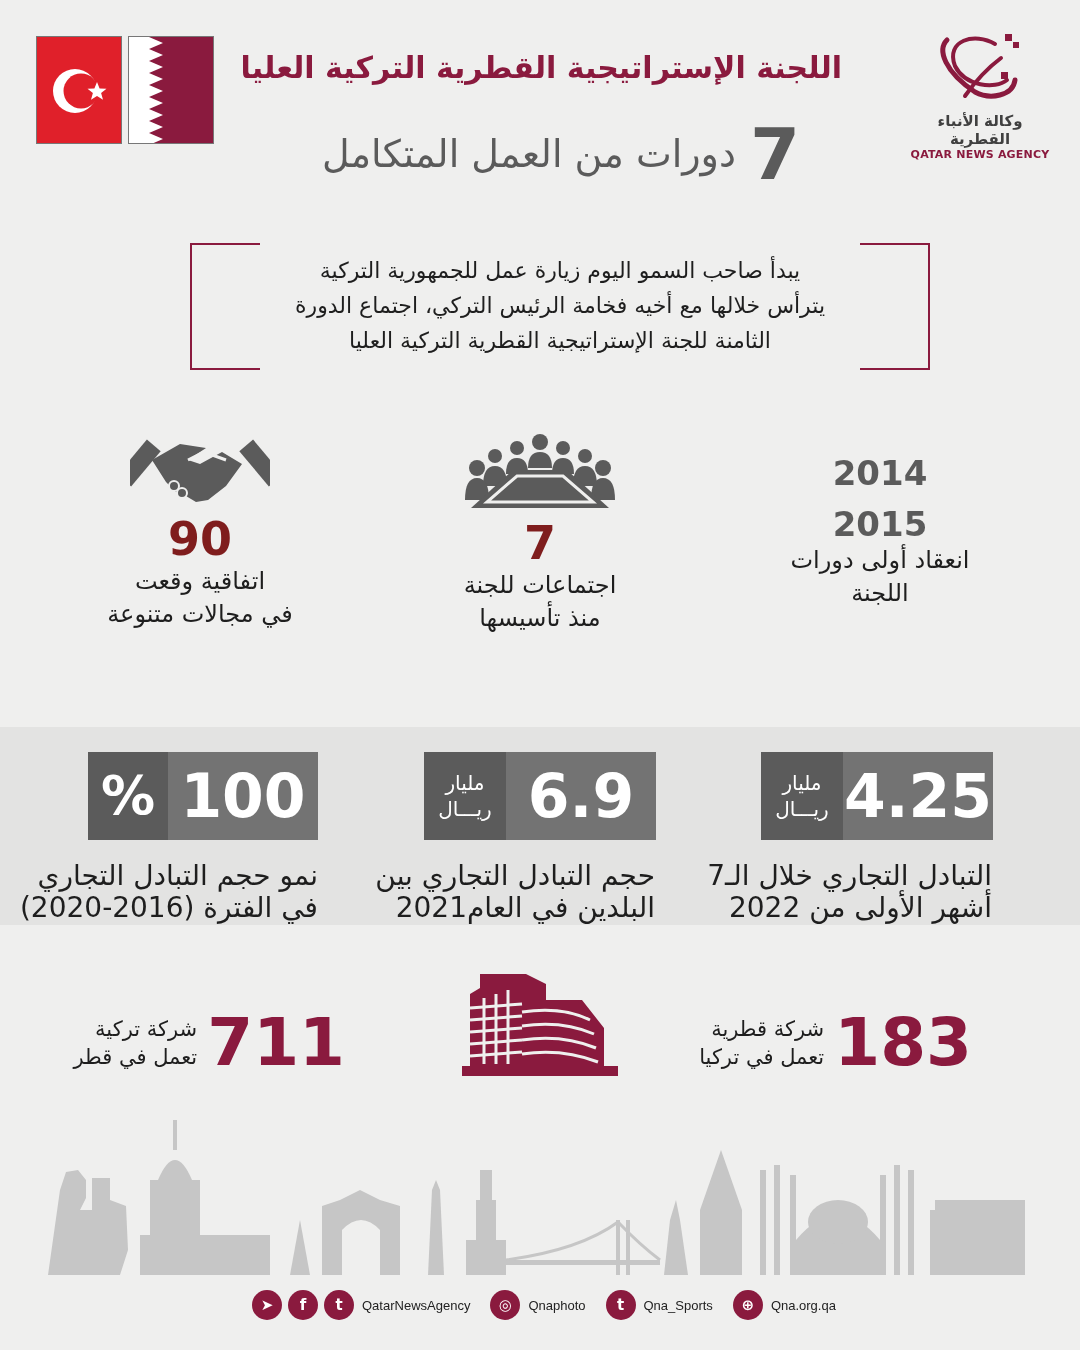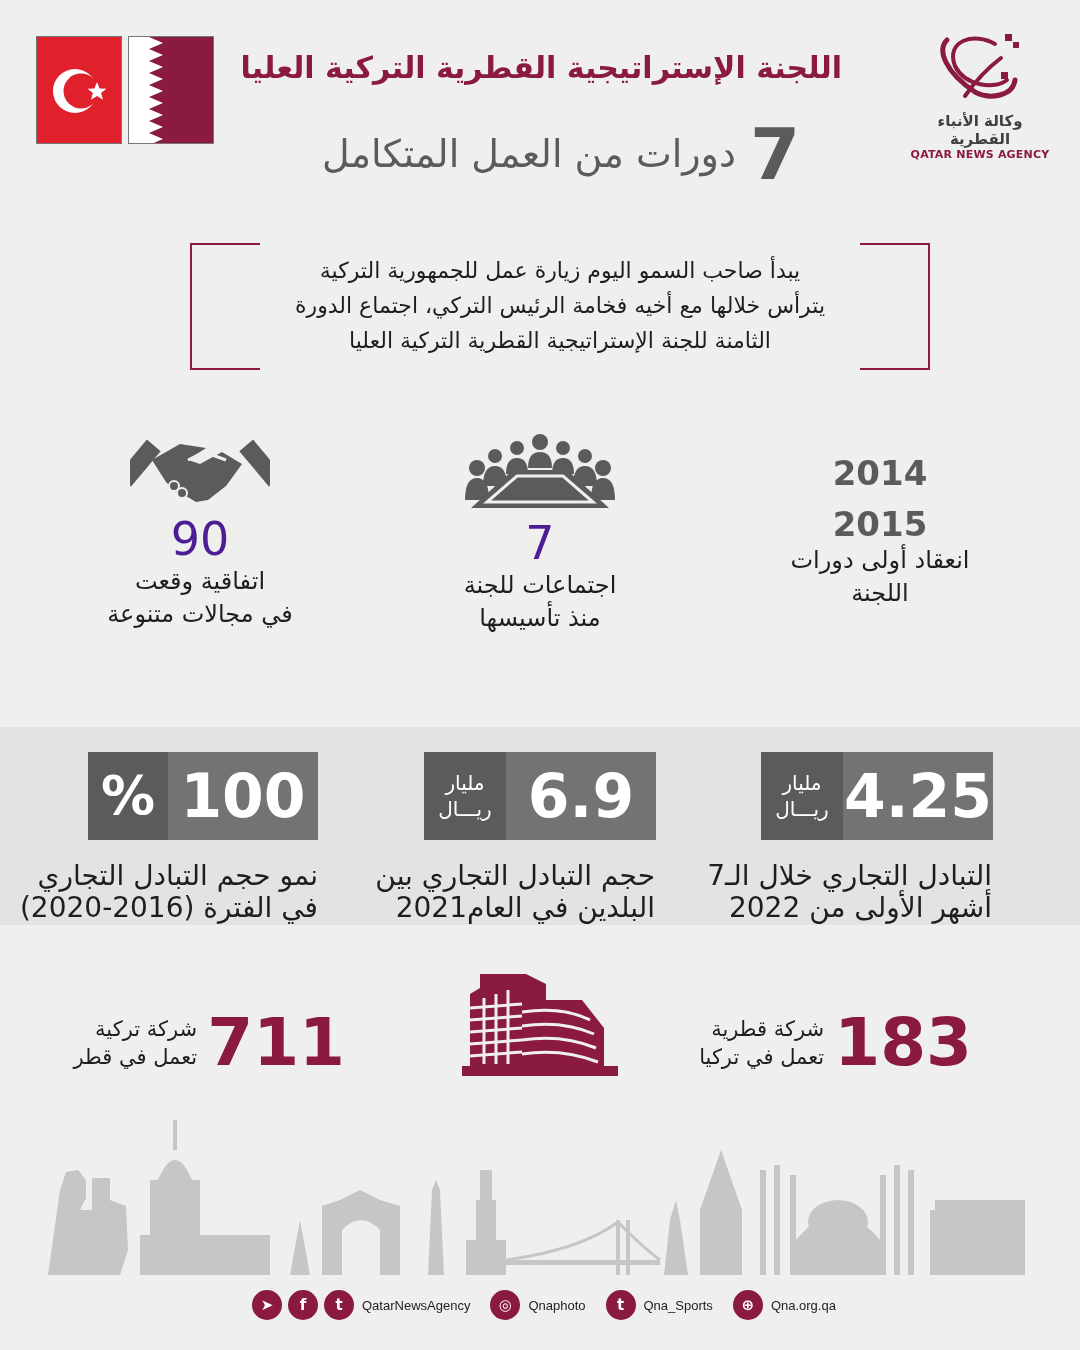--- a/index.html
+++ b/index.html
@@ -33,21 +33,21 @@
   .intro .frame-top-l { left:0; top:0; }
   .intro .frame-top-r { right:0; top:0; }
   .intro .frame-bot-l { left:0; bottom:0; }
   .intro .frame-bot-r { right:0; bottom:0; }
   .intro .side-l, .intro .side-r { position:absolute; top:0; bottom:0; width:2px; background:#8a1a3e; }
   .intro .side-l { left:0; } .intro .side-r { right:0; }
   .intro .text { position:absolute; left:0; right:0; top:10px; text-align:center; direction: rtl; font-size: 22px; line-height: 35px; color:#1e1e1e; }
 
   
   .stat-col { text-align: center; direction: rtl; }
-  .stat-col .big { font-size: 46px; font-weight: normal; color: #4c1d95; line-height: 1.1; }
+  .stat-col .big { font-size: 46px; font-weight: bold; color: #7f1d1d; line-height: 1.1; }
   .stat-col .lbl { font-size: 24px; line-height: 33px; color: #1e1e1e; }
   .col-agreements { left: 80px; top: 430px; width: 240px; }
   .col-meetings { left: 420px; top: 430px; width: 240px; }
   .col-years { left: 760px; top: 455px; width: 240px; text-align:center; direction: rtl; }
   .col-years .yr { font-size: 34px; font-weight: bold; color: #5b5b5b; line-height: 1.1; }
   .col-years .lbl { font-size: 24px; line-height: 33px; color:#1e1e1e; }
 
   
   .band { left: 0; top: 727px; width: 1080px; height: 198px; background: #e3e3e2; }
   .tile { position:absolute; top:752px; height:88px; display:flex; }

